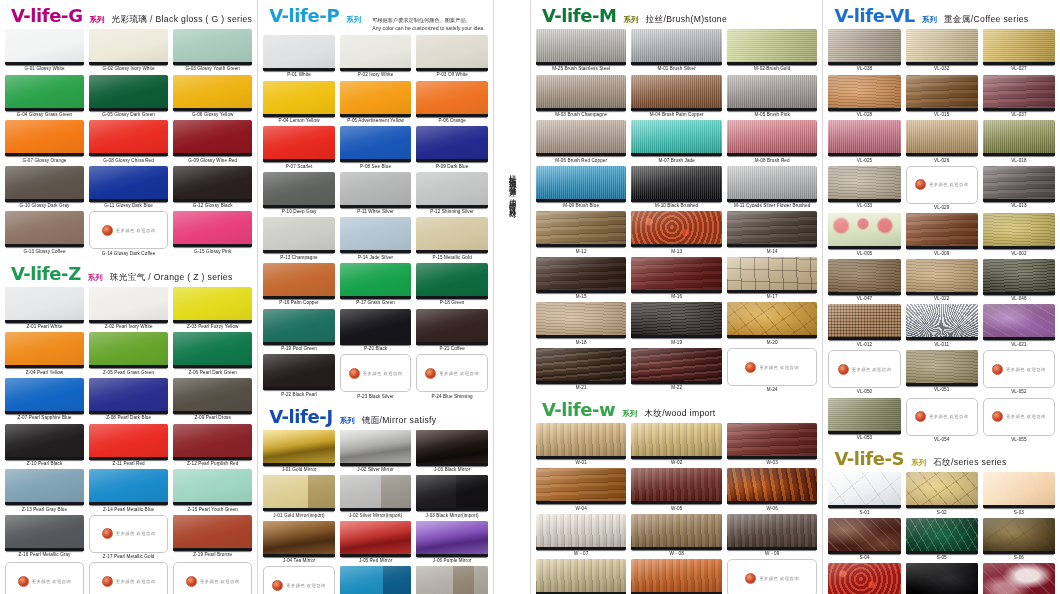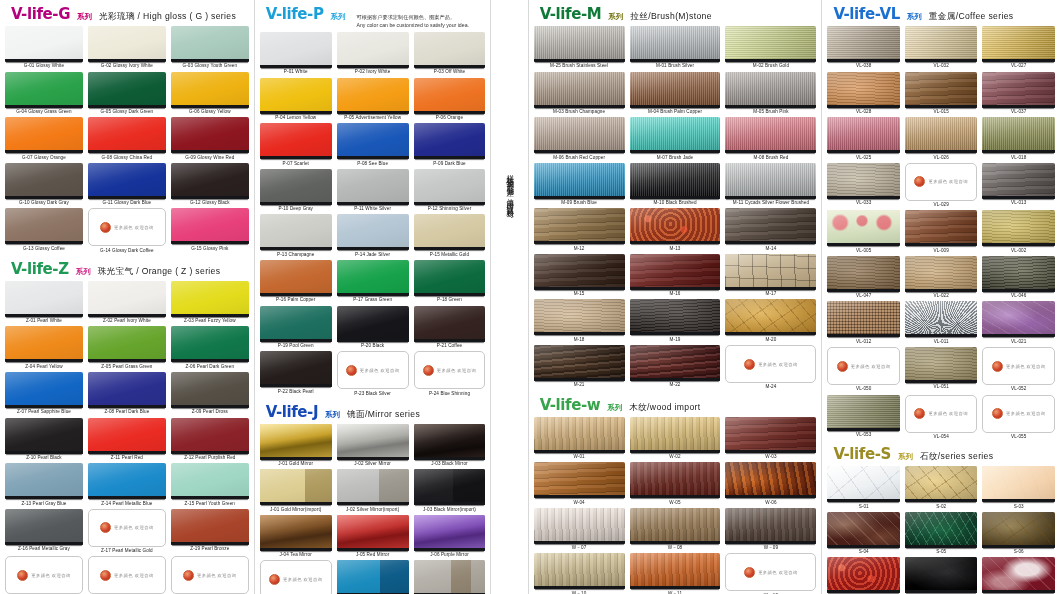--- a/index.html
+++ b/index.html
@@ -31,21 +31,21 @@
 
   
   .series-head{
     display:flex;align-items:baseline;
     gap:7px;
     padding:2px 0 3px 6px;
     white-space:nowrap;
   }
   .series-logo{
     font-weight:bold;
-    font-size:15px;
+    font-size:18px;
     letter-spacing:-0.4px;
     font-family:"DejaVu Sans","Liberation Sans",sans-serif;
   }
   .series-xilie{font-size:7.5px;font-weight:bold;}
   .series-name{
     font-size:8.6px;color:#1a1a1a;letter-spacing:.35px;
   }
   .series-sub{
     font-size:5.2px;color:#333;line-height:1.45;
     padding-left:4px;
@@ -145,21 +145,21 @@
 </style>
 </head>
 <body>
 
 <div class="sheet">
 
   <div class="col col-g">
     <div class="series-head hd-g">
       <span class="series-logo">V-life-G</span>
       <span class="series-xilie">系列</span>
-      <span class="series-name">光彩琉璃 / High gloss ( G ) series</span>
+      <span class="series-name">光彩琉璃 / Black gloss ( G ) series</span>
     </div>
     <div class="grid">
         <div class="cell">
           <div class="chip" style="background: rgb(242, 243, 243);">
             <div class="gloss"></div>
             <div class="edge"></div>
           </div>
           <div class="cap">G-01 Glossy White</div>
         </div>
         <div class="cell">
@@ -594,21 +594,21 @@
             <span class="ph-logo"></span>
             <span class="ph-text">更多颜色 欢迎咨询</span>
           </div>
           <div class="cap">P-24 Blue Shinning</div>
         </div>
       </div>
 
     <div class="series-head hd-j" style="padding-top:5px">
       <span class="series-logo">V-life-J</span>
       <span class="series-xilie">系列</span>
-      <span class="series-name">镜面/Mirror series</span>
+      <span class="series-name">镜面/Mirror satisfy</span>
     </div>
     <div class="grid">
         <div class="cell">
           <div class="chip" style="background: rgb(201, 166, 42);">
             <div class="tx" style="background: linear-gradient(172deg, rgba(255, 235, 150, 0.85) 0%, rgba(200, 160, 40, 0.9) 42%, rgba(120, 95, 15, 0.95) 60%, rgba(215, 180, 70, 0.85) 100%);"></div>
             <div class="gloss"></div>
             <div class="edge"></div>
           </div>
           <div class="cap">J-01 Gold Mirror</div>
         </div>

